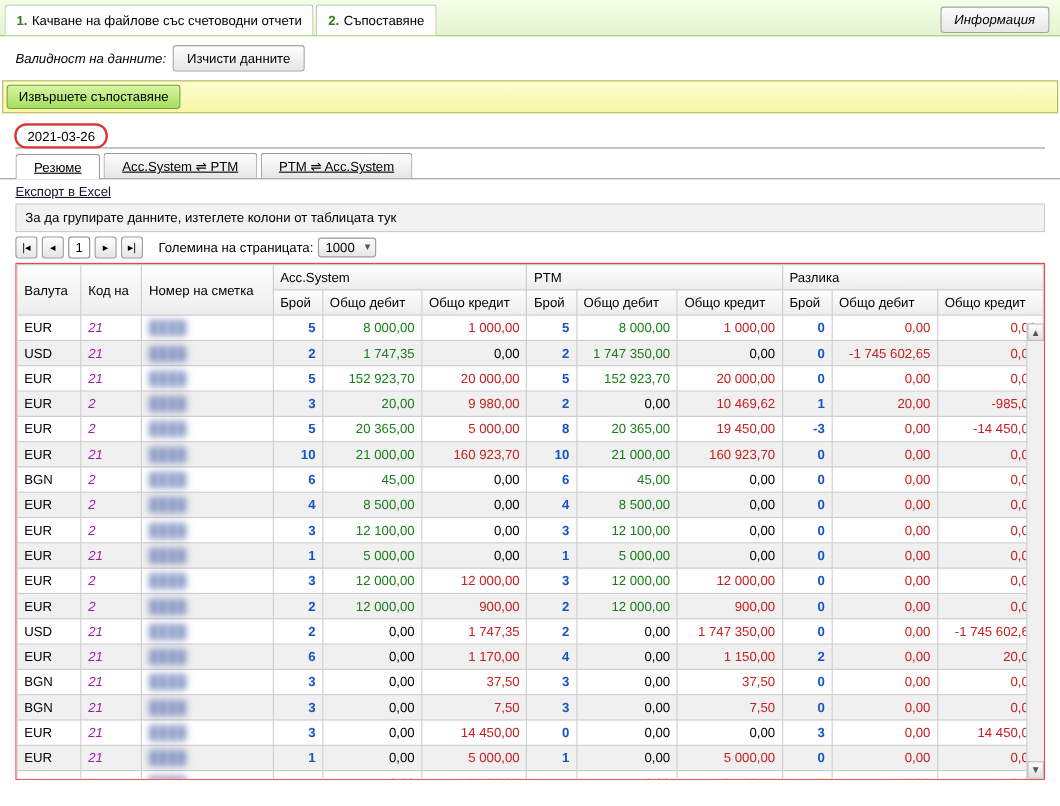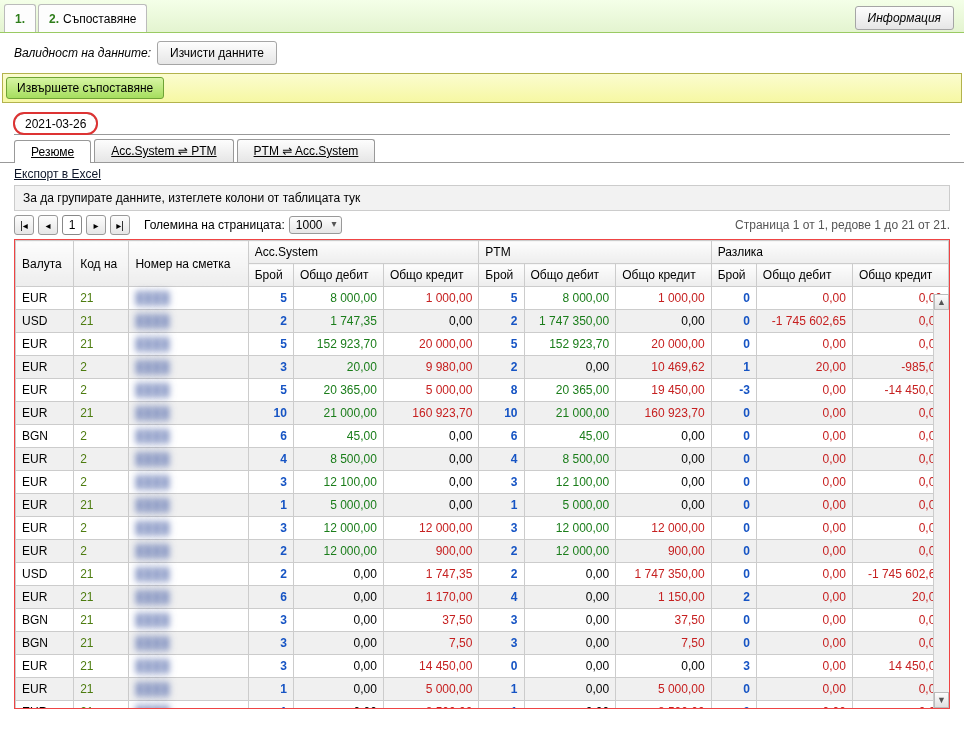--- a/index.html
+++ b/index.html
@@ -162,21 +162,21 @@
   .grid th {
     background: linear-gradient(#fdfdfd, #ededed);
     text-align: left;
     font-weight: normal;
   }
   .grid th.group-h { text-align: left; }
   .grid td.left { text-align: left; }
   .grid tr.odd td { background: #fff; }
   .grid tr.even td { background: #f0f0f0; }
   .c-blue { color: #1654c4; font-weight: bold; }
-  .c-link { color: #4d7c0f; }
+  .c-link { color: #a21caf; font-style: italic; }
   .c-green { color: #1a7d1a; }
   .c-red { color: #c62020; }
   .scrollbar {
     position: absolute;
     right: 0; top: 54px; bottom: 0;
     width: 16px;
     background: #f0f0f0;
     border-left: 1px solid #ccc;
   }
   .scroll-arrow {
@@ -196,20 +196,21 @@
   }
 </style>
 </head>
 <body>
 
 
 
 <div class="topbar">
   <div class="step-tab">
     <span class="num">1.</span>
+    <span>Качване на файлове със счетоводни отчети</span>
   </div>
   <div class="step-tab">
     <span class="num">2.</span>
     <span>Съпоставяне</span>
   </div>
   <div class="spacer"></div>
   <button class="btn info-btn">Информация</button>
 </div>
 
 <div class="validity-row">
@@ -237,21 +238,20 @@
 <div class="group-bar">За да групирате данните, изтеглете колони от таблицата тук</div>
 
 <div class="pager-row">
   <span class="pager-btn">|◂</span>
   <span class="pager-btn">◂</span>
   <input class="page-num" value="1" style="">
   <span class="pager-btn">▸</span>
   <span class="pager-btn">▸|</span>
   <span style="margin-left:10px">Големина на страницата:</span>
   <span class="page-size">1000</span>
-  <span class="pager-info">Страница 1 от 1, редове 1 до 21 от 21.</span>
 </div>
 
 <div class="grid-wrap">
   <table class="grid">
     <thead>
       <tr>
         <th rowspan="2">Валута</th>
         <th rowspan="2">Код на</th>
         <th rowspan="2">Номер на сметка</th>
         <th colspan="3" class="group-h">Acc.System</th>

